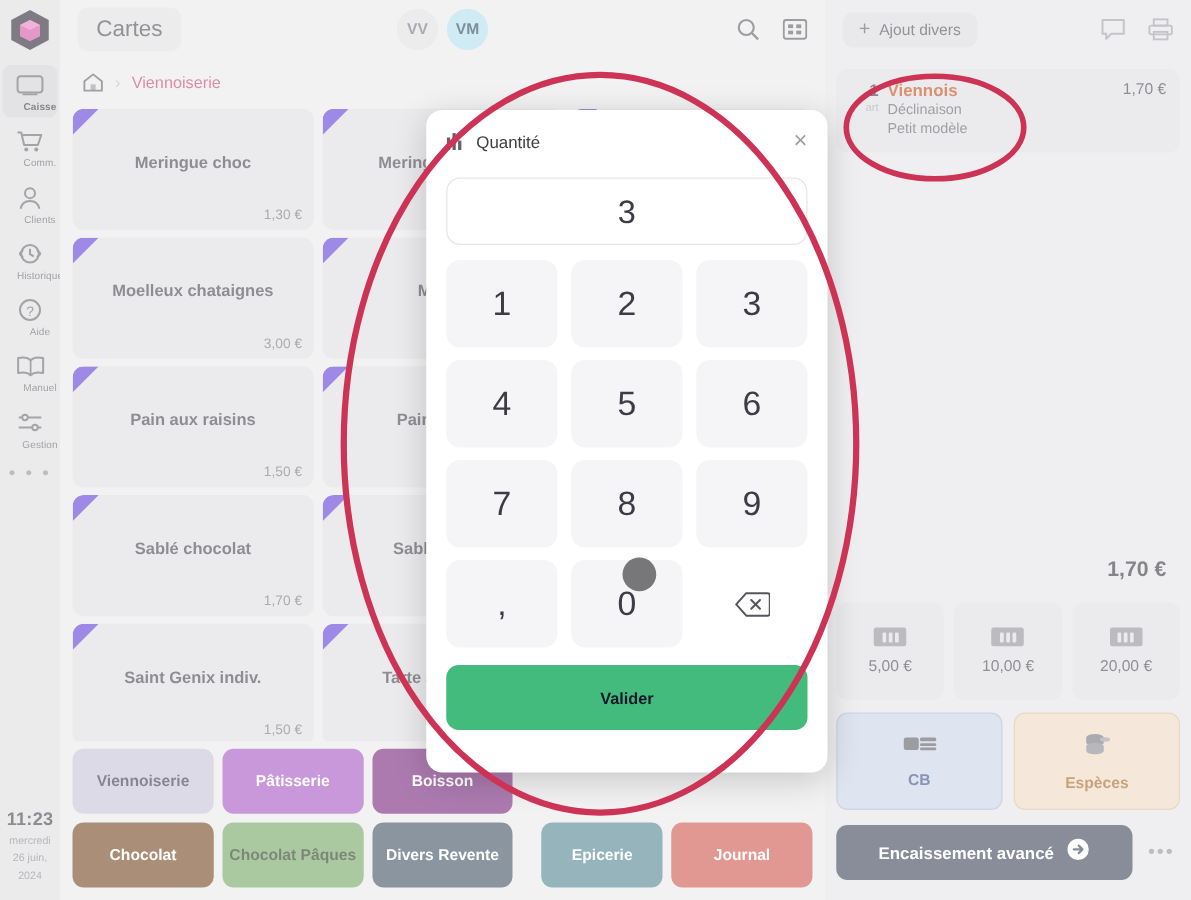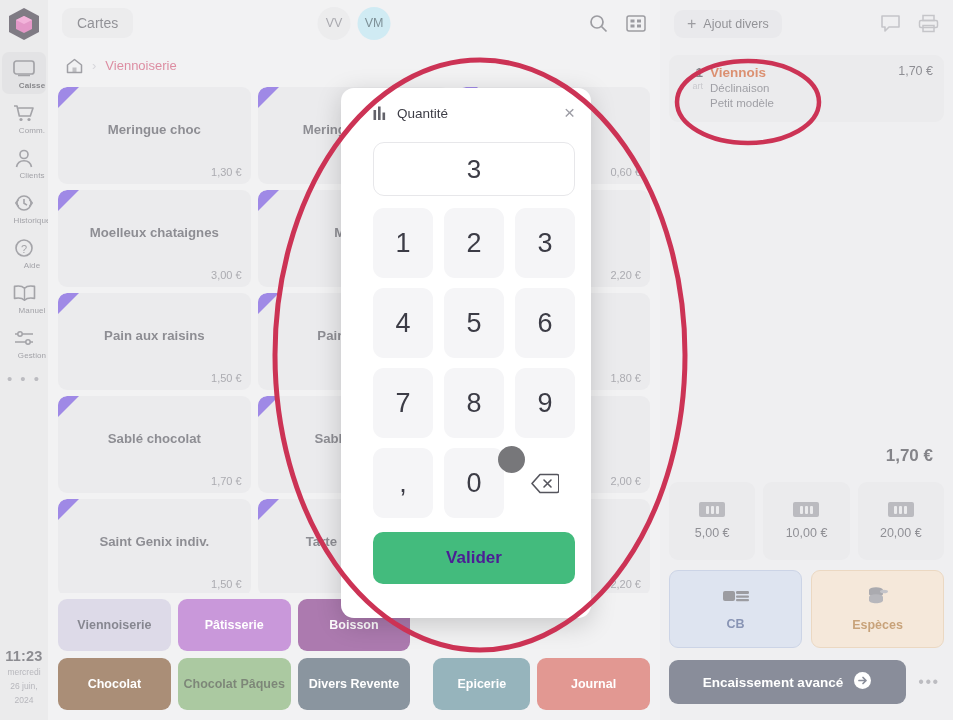--- a/index.html
+++ b/index.html
@@ -33,28 +33,28 @@
   .nav-item.active .nav-label { color: #2f2f36; font-weight: bold; }
   .dots-item { margin-top: 6px; color: #8c8c94; font-size: 15px; letter-spacing: 2px; line-height: 12px; cursor:pointer;}
   .clock-wrap { margin-top: auto; width: 48px; padding-bottom: 14px; text-align: center; }
   .clock-time { font-size: 14.5px; font-weight: bold; color: #3a3a42; letter-spacing: .2px; }
   .clock-date { font-size: 8.5px; color: #83838c; line-height: 11px; margin-top: 3px; }
 
   
   #center { width: 612px; flex: 0 0 612px; height: 720px; background: #e8e8ea; position: relative; display:flex; flex-direction:column; }
   #topbar { height: 47px; display: flex; align-items: center; padding: 0 14px; position: relative; }
   #cartes-btn {
-    background: #dedee1; color: #44444c; font-size: 14px;
+    background: #dedee1; color: #44444c; font-size: 18px;
     padding: 7px 15px; border-radius: 9px; cursor: pointer;
   }
   .avatars { position:absolute; left: 50%; transform: translateX(-50%); display:flex; gap: 7px; align-items:center; }
   .avatar {
     width: 33px; height: 33px; border-radius: 50%;
     display:flex; align-items:center; justify-content:center;
-    font-size: 12.5px; font-weight: normal; cursor: pointer;
+    font-size: 12.5px; font-weight: bold; cursor: pointer;
   }
   .avatar.idle { background: #dedee1; color: #6d6d76; }
   .avatar.sel  { background: #aeddeb; color: #20404c; }
   .top-actions { margin-left: auto; display: flex; gap: 18px; align-items:center; color:#55555d; }
   .top-actions .ic { cursor:pointer; display:flex; }
 
   #breadcrumb { height: 38px; display:flex; align-items:center; gap: 9px; padding: 0 18px; }
   .crumb-home { color:#5c5c64; display:flex; }
   .crumb-sep { color:#b9b9c0; font-size: 13px; }
   .crumb-cur { color:#c43b5e; font-size: 13px; cursor:pointer; }
@@ -137,24 +137,24 @@
   #adv-btn {
     flex: 1 1 auto; height: 44px; background: #343c51; border-radius: 9px;
     display:flex; align-items:center; justify-content:center; gap: 10px; cursor:pointer;
   }
   #adv-btn .adv-label { color:#fff; font-size: 13.5px; font-weight:bold; }
   #adv-dots { color:#8c8c94; font-size: 16px; letter-spacing:1.5px; cursor:pointer; width: 30px; text-align:center; }
 
   
   #overlay { position:absolute; inset: 0; background: rgba(255,255,255,0.42); z-index: 40; }
   #modal {
-    position:absolute; left: 341px; top: 88px; width: 250px; height: 530px;
+    position:absolute; left: 341px; top: 88px; width: 321px; height: 530px;
     background: #fff; border-radius: 13px; z-index: 50;
     box-shadow: 0 6px 26px rgba(0,0,0,.18);
-    display:flex; flex-direction:column; overflow:hidden;padding-left:16px;
+    display:flex; flex-direction:column; overflow:hidden;
   }
   #modal-head { height: 50px; display:flex; align-items:center; padding: 0 16px; gap: 11px; }
   #modal-head .m-ic { color:#62626a; display:flex; }
   #modal-title { font-size: 13.5px; color:#3d3d46; flex: 1 1 auto; }
   #modal-close { color:#9d9da5; font-size: 19px; line-height: 14px; cursor:pointer; }
   #display {
     margin: 4px 16px 0 16px; height: 54px; border: 1px solid #e7e7ea; border-radius: 11px;
     display:flex; align-items:center; justify-content:center; cursor: text;
   }
   #display-val { font-size: 26px; color: #3c3c46; }
@@ -165,21 +165,21 @@
   .key {
     height: 70px; background: #f5f5f7; border-radius: 11px;
     display:flex; align-items:center; justify-content:center;
     font-size: 27px; color:#3c3c46; cursor:pointer;
   }
   .key.fn { background: transparent; color:#55555d; }
   #validate {
     margin: 14px 16px 16px 16px; height: 52px; background: #43bb7d; border-radius: 10px;
     display:flex; align-items:center; justify-content:center; cursor:pointer;
   }
-  #validate span { color:#4c1d95; font-size: 17px; font-weight: bold; }
+  #validate span { color:#0f172a; font-size: 13px; font-weight: bold; }
 
   
   #annot { position:absolute; inset:0; z-index: 80; pointer-events:none; }
   #cursor {
     position:absolute; left: 498px; top: 446px; width: 27px; height: 27px;
     border-radius: 50%; background: #77777a; z-index: 70;
   }
 </style>
 </head>
 <body>

